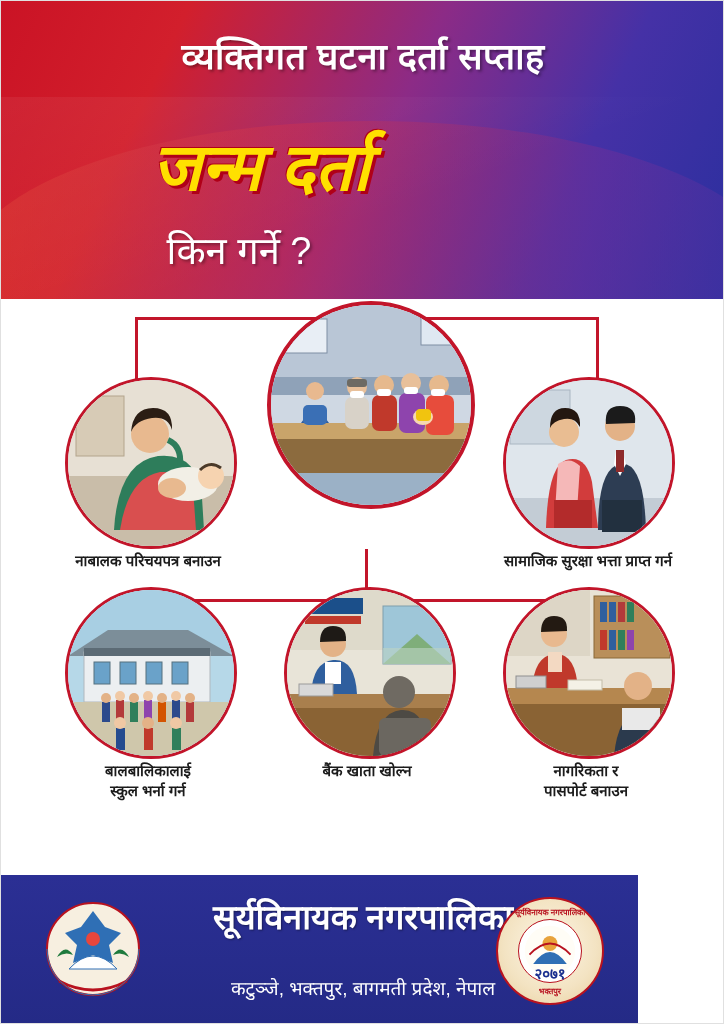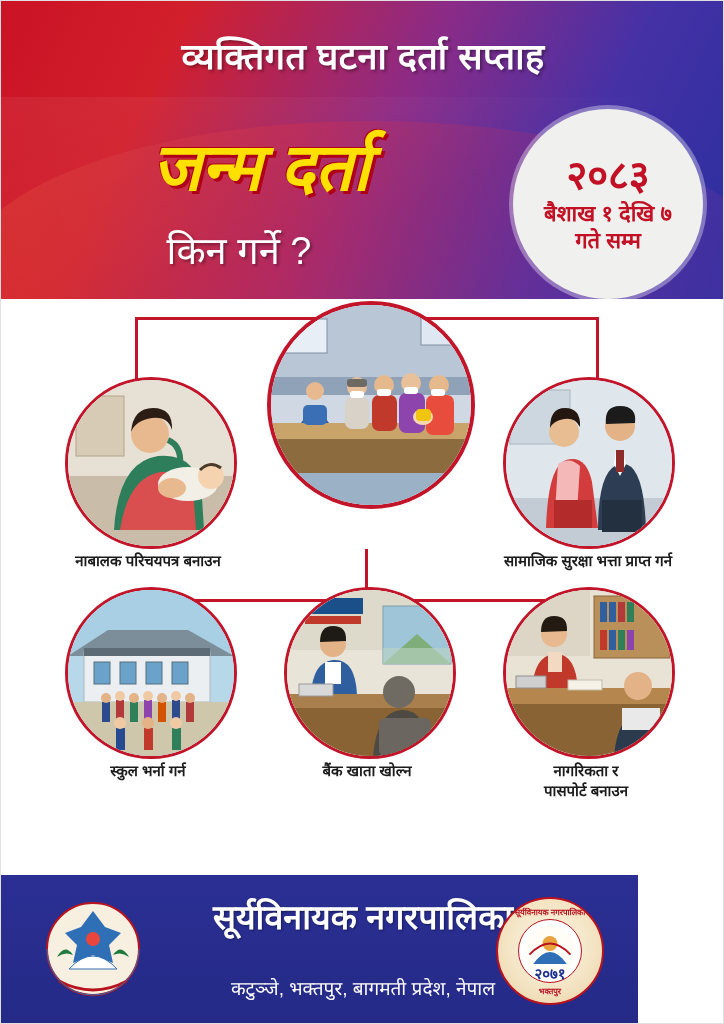--- a/index.html
+++ b/index.html
@@ -251,25 +251,20 @@
 <div class="poster">
 
   <div class="header">
     <div class="swoosh"></div>
     <div class="diag"></div>
 
     <div class="title-line1">व्यक्तिगत घटना दर्ता सप्ताह</div>
     <div class="title-line2">जन्म दर्ता</div>
     <div class="title-line3">किन गर्ने ?</div>
 
-    <div class="date-badge">
-      <div class="date-year">२०८३</div>
-      <div class="date-range">बैशाख १ देखि ७</div>
-      <div class="date-range2">गते सम्म</div>
-    </div>
   </div>
 
   <div class="body-area">
 
     <div class="line" style="left:130px; top:18px; width:464px; height:3px;"></div>
     <div class="line" style="left:130px; top:18px; width:3px; height:84px;"></div>
     <div class="line" style="left:591px; top:18px; width:3px; height:84px;"></div>
     <div class="line" style="left:130px; top:300px; width:3px; height:70px;"></div>
     <div class="line" style="left:591px; top:300px; width:3px; height:70px;"></div>
     <div class="line" style="left:360px; top:250px; width:3px; height:46px;"></div>
@@ -397,20 +392,21 @@
           <rect x="48" y="138" width="9" height="22" fill="#244b8f"></rect>
             <circle cx="52" cy="133" r="6" fill="#efc8a4"></circle>
           <rect x="76" y="138" width="9" height="22" fill="#c0392b"></rect>
             <circle cx="80" cy="133" r="6" fill="#e3b287"></circle>
           <rect x="104" y="138" width="9" height="22" fill="#2f7f5b"></rect>
             <circle cx="108" cy="133" r="6" fill="#efc8a4"></circle>
         </g>
       </svg>
     </div>
     <div class="caption cap-left2">
+      <div>बालबालिकालाई</div>
       <div>स्कुल भर्ना गर्न</div>
     </div>
 
     <div class="circle c-mid2">
       <svg class="scene" viewBox="0 0 166 166" preserveAspectRatio="xMidYMid slice">
         <rect width="166" height="166" fill="#e8e4d8"></rect>
         <rect x="0" y="0" width="166" height="60" fill="#dedacb"></rect>
         <rect x="96" y="16" width="68" height="58" fill="#9ec6d8" stroke="#7e9dab"></rect>
         <polygon points="96,74 130,44 164,74" fill="#7fae7a"></polygon>
         <rect x="96" y="58" width="68" height="16" fill="#bcd3c4" opacity="0.6"></rect>

